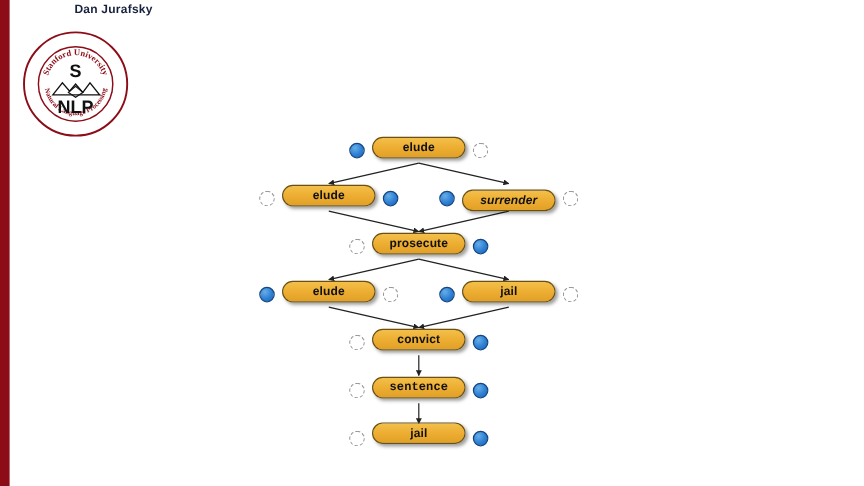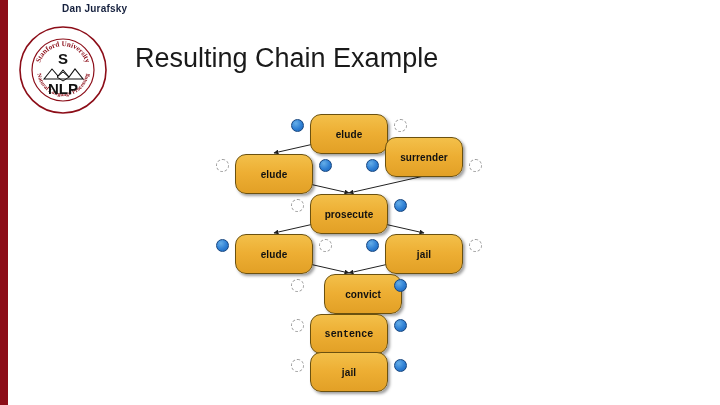--- a/index.html
+++ b/index.html
@@ -66,21 +66,21 @@
   }
   #edge-layer {
     position: absolute;
     left: 0;
     top: 0;
     width: 300px;
     height: 295px;
   }
   .node {
     position: absolute;
-    height: 40px;
+    height: 18px;
     border-radius: 11px;
     background: linear-gradient(180deg, #F3C04A 0%, #EDAE33 48%, #E2A026 100%);
     border: 1px solid #6b5110;
     box-sizing: border-box;
     box-shadow: 2px 2px 3px rgba(0,0,0,0.38);
     display: flex;
     align-items: center;
     justify-content: center;
   }
   .node-label {
@@ -125,21 +125,20 @@
     </text>
     <text font-size="5.8" font-weight="bold" fill="#8C0D18" font-family="'Liberation Serif', serif">
       <textPath href="#arcBot" startOffset="50%" text-anchor="middle">Natural Language Processing</textPath>
     </text>
     <text x="46" y="40" font-size="15" font-weight="bold" fill="#111111" text-anchor="middle" font-family="'Liberation Sans', sans-serif">S</text>
     <path d="M 27,55 L 35,45 L 41,52 L 46,46 L 52,53 L 58,45 L 66,55 Z" fill="none" stroke="#111111" stroke-width="1.1"></path>
     <path d="M 40,53 L 46,48 L 52,53 L 46,57 Z" fill="none" stroke="#111111" stroke-width="1"></path>
     <text x="46" y="70" font-size="15" font-weight="bold" fill="#111111" text-anchor="middle" font-family="'Liberation Sans', sans-serif">NLP</text>
   </svg>
 
-  <div id="title">Resulting Chain Example</div>
 
   <div id="diagram">
     <svg id="edge-layer" viewBox="0 0 300 295">
       <defs>
         <marker id="arrow" viewBox="0 0 10 10" refX="9" refY="5" markerWidth="5" markerHeight="5" orient="auto-start-reverse">
           <path d="M 0 0 L 10 5 L 0 10 z" fill="#222222"></path>
         </marker>
       </defs>
       <g id="edges-group" stroke="#222222" stroke-width="1" fill="none">
           <line x1="149" y1="44" x2="74" y2="61" marker-end="url(#arrow)"></line>
@@ -158,41 +157,41 @@
         <div class="node" style="left: 110px; top: 22px; width: 78px;">
           <span class="node-label">elude</span>
         </div>
         <div class="port port-filled" style="top: 26.5px; left: 91px;"></div>
         <div class="port port-hollow" style="top: 26.5px; left: 194px;"></div>
         <div class="node" style="left: 35px; top: 62px; width: 78px;">
           <span class="node-label">elude</span>
         </div>
         <div class="port port-hollow" style="top: 66.5px; left: 16px;"></div>
         <div class="port port-filled" style="top: 66.5px; left: 119px;"></div>
-        <div class="node" style="left: 185px; top: 45px; width: 78px;">
+        <div class="node" style="left: 185px; top: 66px; width: 78px; font-style: italic;">
           <span class="node-label">surrender</span>
         </div>
         <div class="port port-filled" style="top: 66.5px; left: 166px;"></div>
         <div class="port port-hollow" style="top: 66.5px; left: 269px;"></div>
         <div class="node" style="left: 110px; top: 102px; width: 78px;">
           <span class="node-label">prosecute</span>
         </div>
         <div class="port port-hollow" style="top: 106.5px; left: 91px;"></div>
         <div class="port port-filled" style="top: 106.5px; left: 194px;"></div>
         <div class="node" style="left: 35px; top: 142px; width: 78px;">
           <span class="node-label">elude</span>
         </div>
         <div class="port port-filled" style="top: 146.5px; left: 16px;"></div>
         <div class="port port-hollow" style="top: 146.5px; left: 119px;"></div>
         <div class="node" style="left: 185px; top: 142px; width: 78px;">
           <span class="node-label">jail</span>
         </div>
         <div class="port port-filled" style="top: 146.5px; left: 166px;"></div>
         <div class="port port-hollow" style="top: 146.5px; left: 269px;"></div>
-        <div class="node" style="left: 124px; top: 182px; width: 78px;">
+        <div class="node" style="left: 110px; top: 182px; width: 78px;">
           <span class="node-label">convict</span>
         </div>
         <div class="port port-hollow" style="top: 186.5px; left: 91px;"></div>
         <div class="port port-filled" style="top: 186.5px; left: 194px;"></div>
         <div class="node" style="left: 110px; top: 222px; width: 78px; font-family: Liberation Mono, monospace;">
           <span class="node-label">sentence</span>
         </div>
         <div class="port port-hollow" style="top: 226.5px; left: 91px;"></div>
         <div class="port port-filled" style="top: 226.5px; left: 194px;"></div>
         <div class="node" style="left: 110px; top: 260px; width: 78px;">

